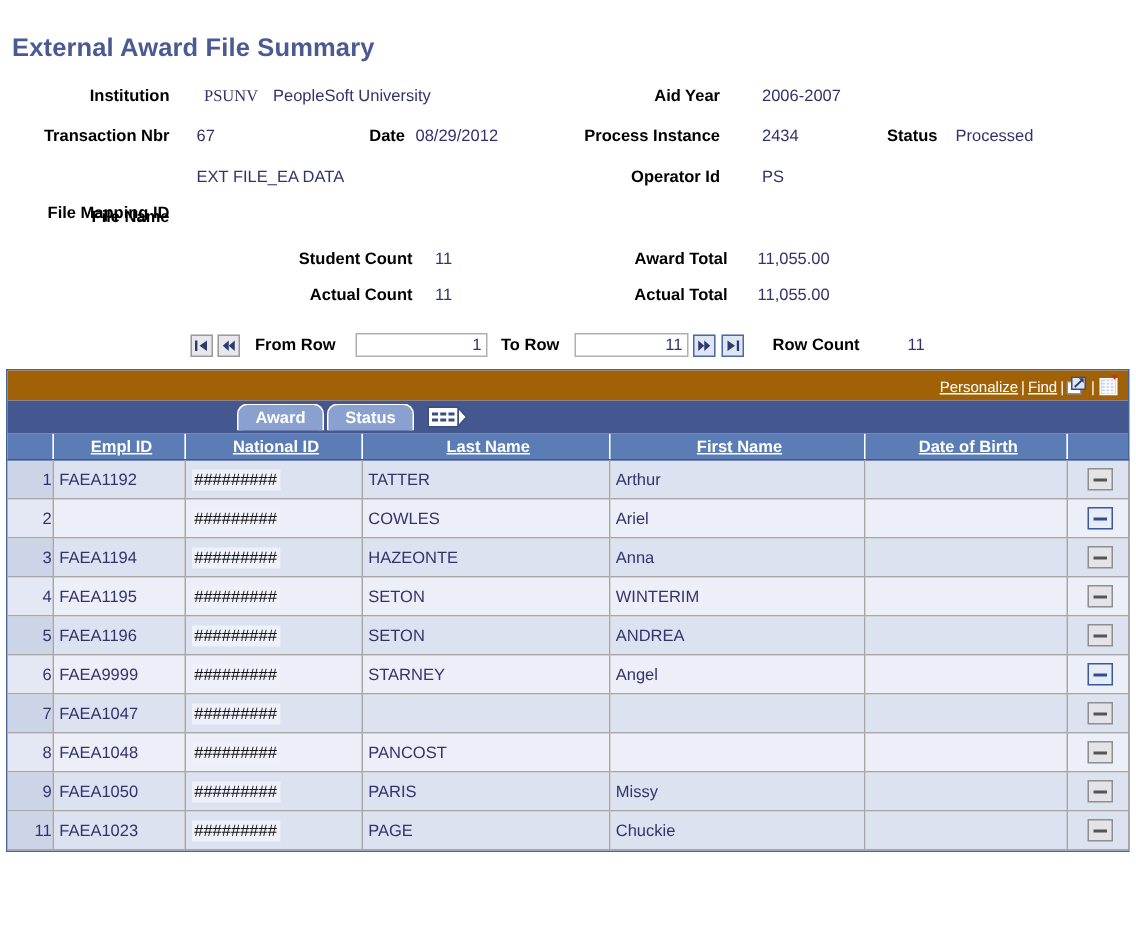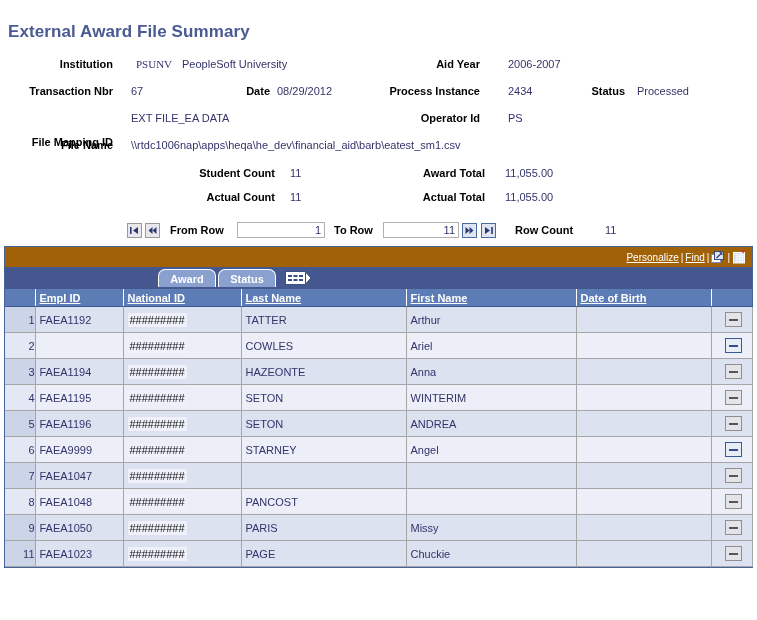--- a/index.html
+++ b/index.html
@@ -186,21 +186,21 @@
     border-collapse: collapse;
     width: 100%;
     table-layout: fixed;
     font-size: 11px;
   }
   table.grid-table th {
     background: #5b7cb4;
     color: #ffffff;
     font-weight: bold;
     font-size: 11px;
-    text-align: left;
+    text-align: center;
     height: 17px;
     padding: 0 0 0 4px;
     border-right: 1px solid #ffffff;
     border-bottom: 1px solid #3e5a8e;
     white-space: nowrap;
   }
   table.grid-table th .hdr-link {
     color: #ffffff;
     text-decoration: underline;
     cursor: pointer;
@@ -303,21 +303,20 @@
   <div class="fld-value" style="left:508px; top:37px;">2434</div>
   <div class="fld-label" style="left:570px; top:37px; width:55px;">Status</div>
   <div class="fld-value" style="left:637px; top:37px;">Processed</div>
 
   <div class="fld-label" style="left:8px; top:64px; width:105px;margin-top:24px;">File Mapping ID</div>
   <div class="fld-value" style="left:131px; top:64px;">EXT FILE_EA DATA</div>
   <div class="fld-label" style="left:380px; top:64px; width:100px;">Operator Id</div>
   <div class="fld-value" style="left:508px; top:64px;">PS</div>
 
   <div class="fld-label" style="left:8px; top:91px; width:105px;">File Name</div>
-  <div class="fld-value" style="left:131px; top:91px;">\\rtdc1006nap\apps\heqa\he_dev\financial_aid\barb\eatest_sm1.csv</div>
 
   <div class="fld-label" style="left:120px; top:119px; width:155px;">Student Count</div>
   <div class="fld-value" style="left:290px; top:119px;">11</div>
   <div class="fld-label" style="left:340px; top:119px; width:145px;">Award Total</div>
   <div class="fld-value" style="left:505px; top:119px;">11,055.00</div>
 
   <div class="fld-label" style="left:120px; top:143px; width:155px;">Actual Count</div>
   <div class="fld-value" style="left:290px; top:143px;">11</div>
   <div class="fld-label" style="left:340px; top:143px; width:145px;">Actual Total</div>
   <div class="fld-value" style="left:505px; top:143px;">11,055.00</div>

